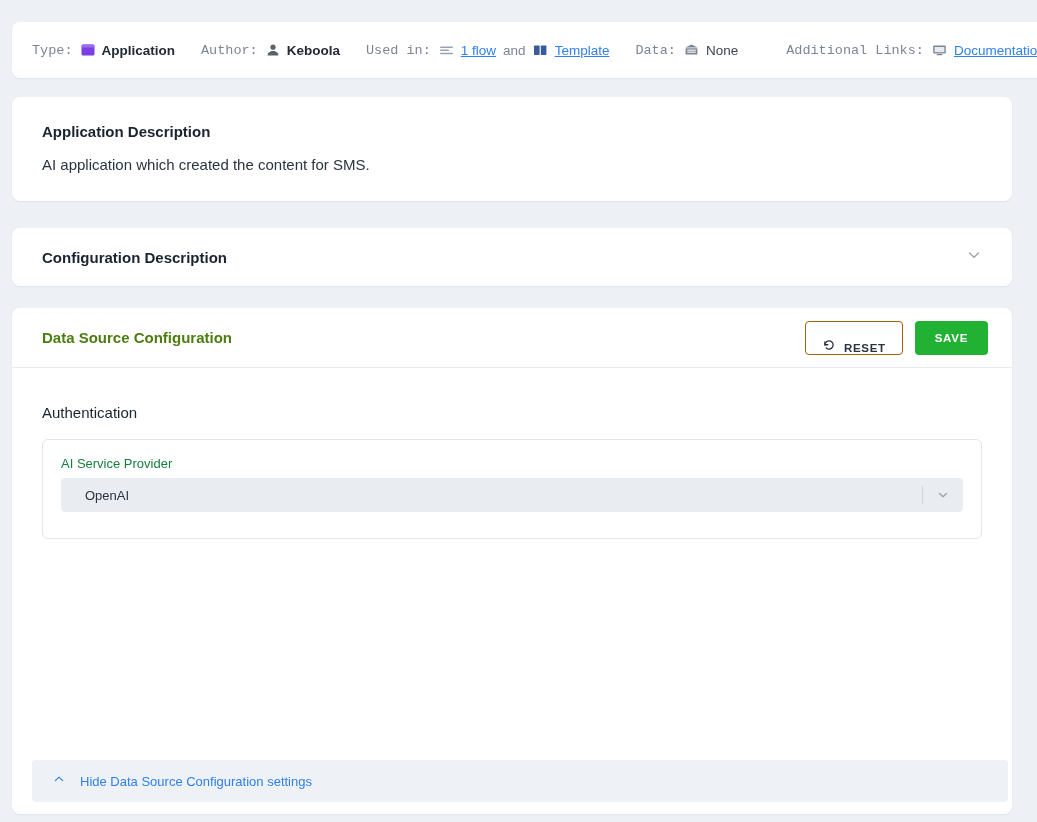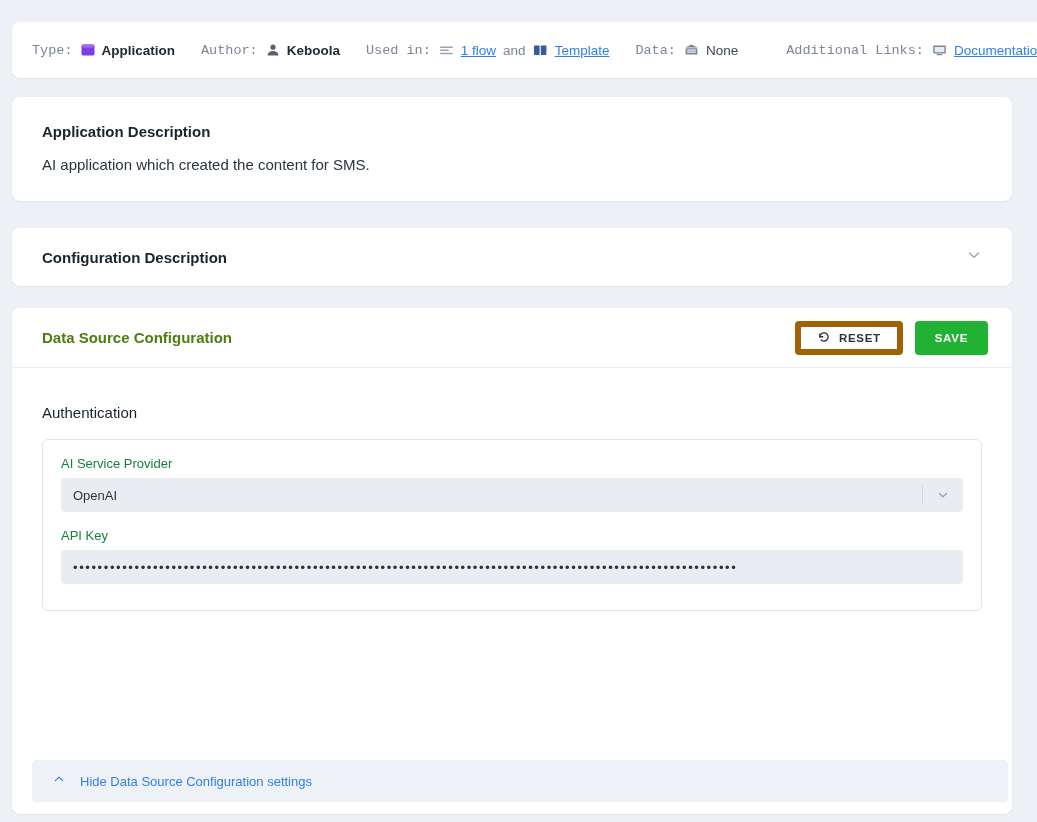--- a/index.html
+++ b/index.html
@@ -78,21 +78,21 @@
   .cfg-actions { display: flex; align-items: center; gap: 12px; }
   .btn {
     font-family: "Liberation Sans", sans-serif;
     font-size: 11.5px; font-weight: bold; letter-spacing: .7px;
     border-radius: 4px; cursor: pointer;
     display: inline-flex; align-items: center; justify-content: center;
     height: 34px;
   }
   .btn-reset {
     background: #ffffff; color: #2a3440;
-    border: 6px solid #a16207; padding: 0 16px; gap: 8px;
+    border: 1px solid #a16207; padding: 0 16px; gap: 8px; align-items: flex-end;
   }
   .btn-save {
     background: #21b234; color: #ffffff; border: none; padding: 0 20px;
   }
 
   
   .cfg-body { padding: 36px 30px 0 30px; }
   .section-title { font-size: 15px; color: #1a2430; margin-bottom: 18px; }
 
   .fieldset {
@@ -103,21 +103,21 @@
   .field { margin-bottom: 4px; }
   .field + .field { margin-top: 16px; }
   .field-label { font-size: 13px; color: #15803d; margin-bottom: 7px; display: block; }
 
   .control {
     position: relative;
     background: #e9edf2;
     border-radius: 4px;
     height: 34px;
     display: flex; align-items: center;
-    padding: 0 12px;
+    padding: 0 24px;
     font-size: 13px;
     color: #2a3440;
   }
   .control.select { padding-right: 0; }
   .select-value { flex: 1; }
   .select-divider { width: 1px; height: 18px; background: #cfd6df; }
   .select-arrow {
     width: 40px; height: 100%;
     display: flex; align-items: center; justify-content: center;
   }
@@ -278,26 +278,20 @@
             <span class="select-value">OpenAI</span>
             <span class="select-divider"></span>
             <span class="select-arrow">
               <svg width="14" height="14" viewBox="0 0 16 16">
                 <path d="M4 6.3 8 10 12 6.3" fill="none" stroke="#9aa3b1" stroke-width="1.6" stroke-linecap="round" stroke-linejoin="round"></path>
               </svg>
             </span>
           </div>
         </div>
 
-        <div class="field">
-          <label class="field-label">API Key</label>
-          <div class="control">
-            <span class="dots">••••••••••••••••••••••••••••••••••••••••••••••••••••••••••••••••••••••••••••••••••••••••••••••••••••••••••••</span>
-          </div>
-        </div>
 
       </div>
 
 
     </div>
 
     <div class="cfg-footer">
       <div class="footer-inner">
         <span>
           <svg width="14" height="14" viewBox="0 0 16 16">

